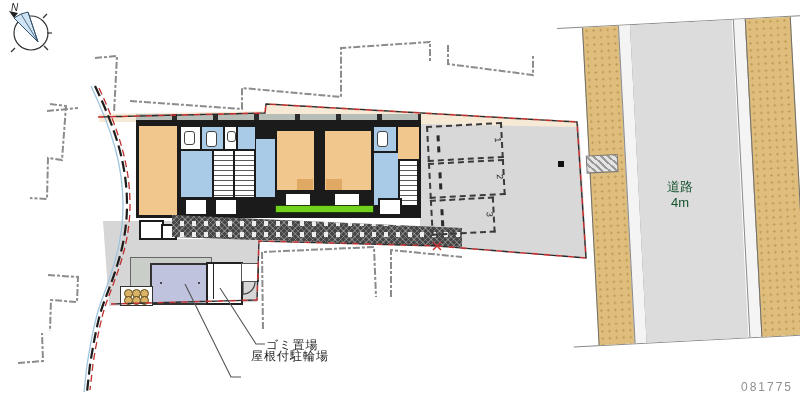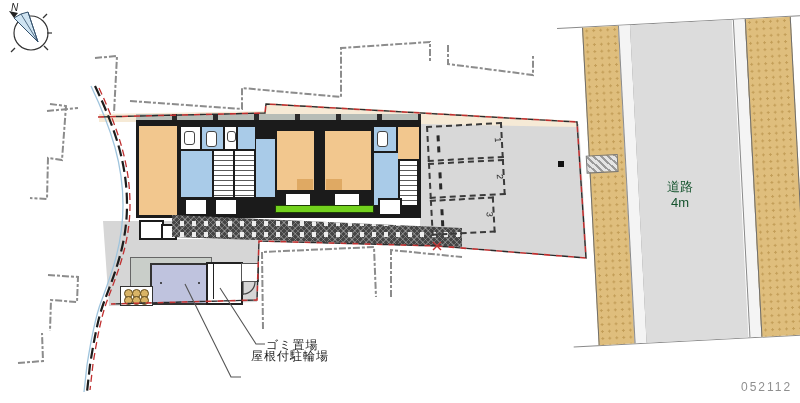--- a/index.html
+++ b/index.html
@@ -211,15 +211,15 @@
           <path d="M44,46 L48,50"></path>
           <path d="M15,48 L11,52"></path>
           <path d="M47,33 L52,33"></path>
       </g>
     </g>
   </svg>
 
   <div class="lbl n-lbl">N</div>
   <div class="lbl" style="left:266px;top:337px;">ゴミ置場</div>
   <div class="lbl" style="left:243px;top:348px;margin-left:8px;">屋根付駐輪場</div>
-  <div class="lbl plan-no">052112</div>
+  <div class="lbl plan-no">081775</div>
 
 </div>
 
 </body></html>

